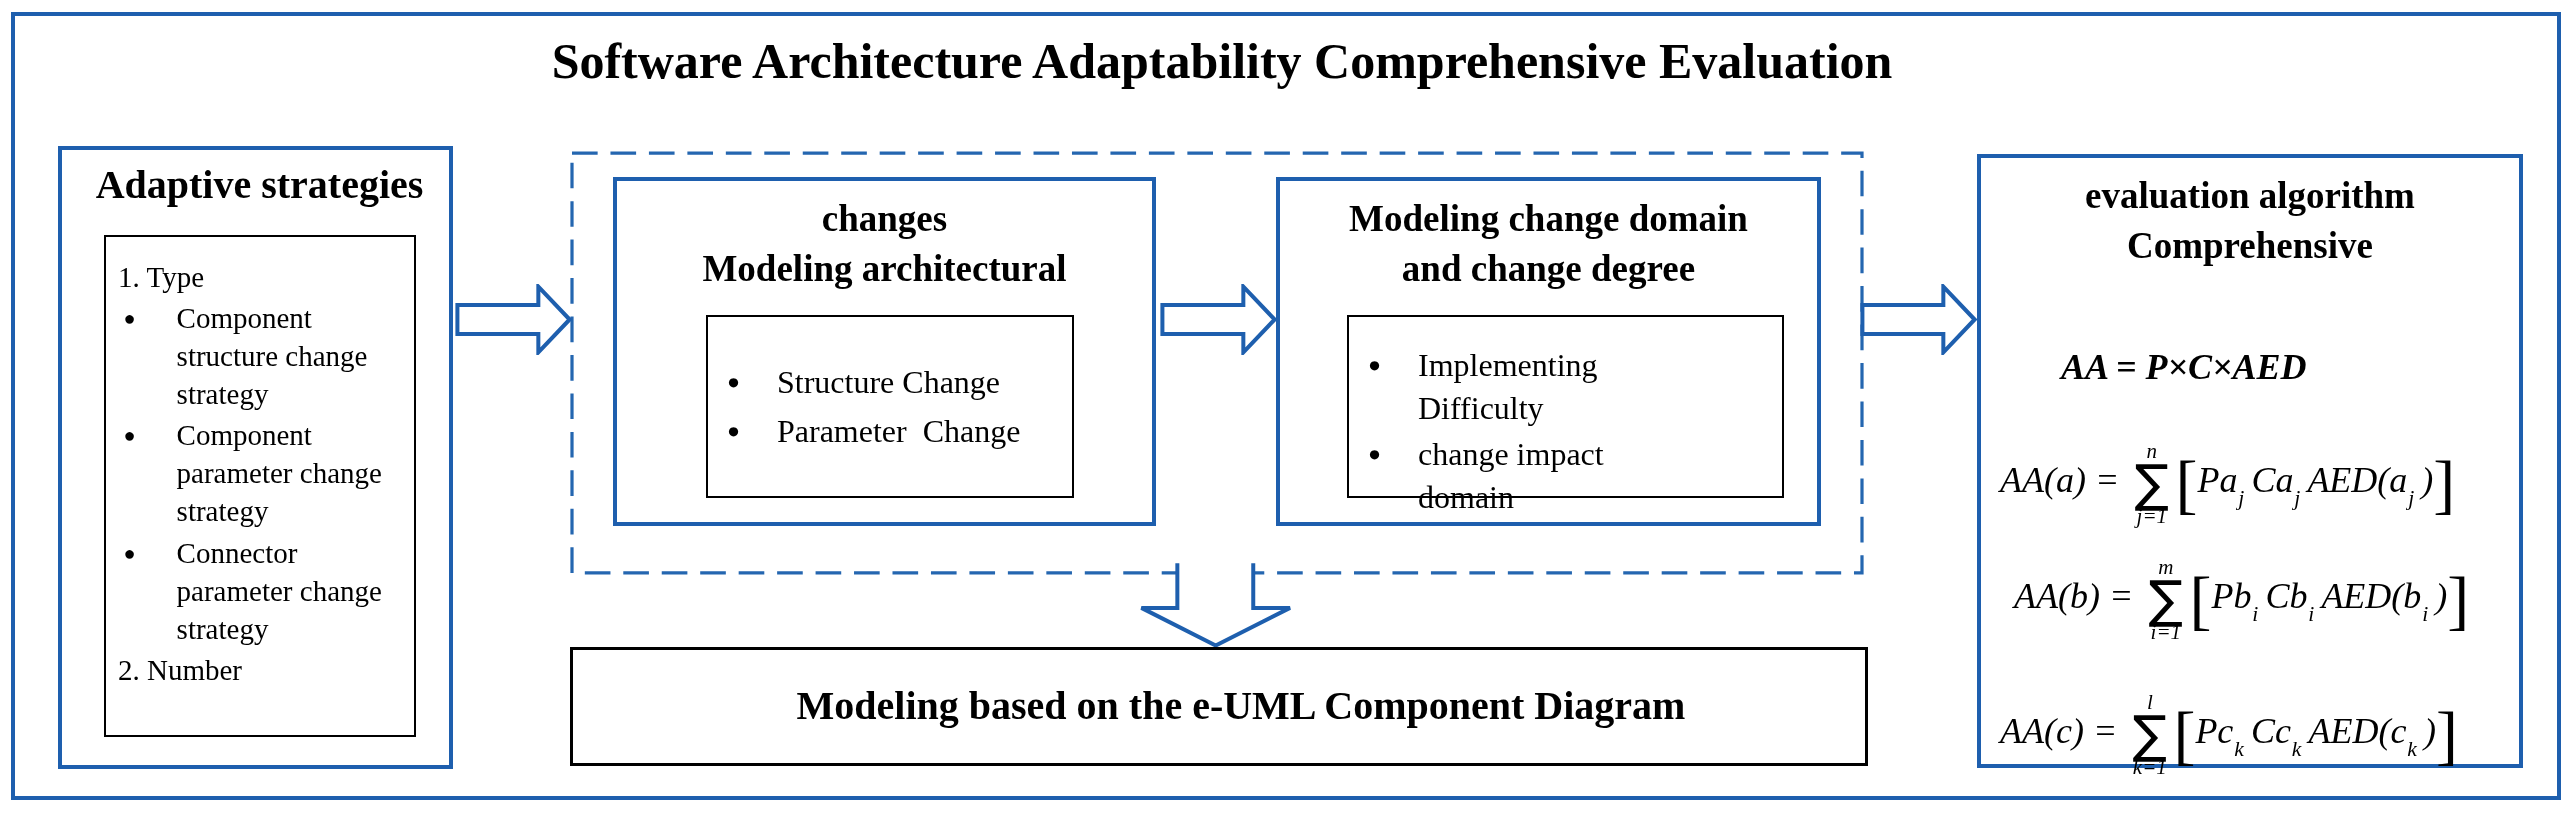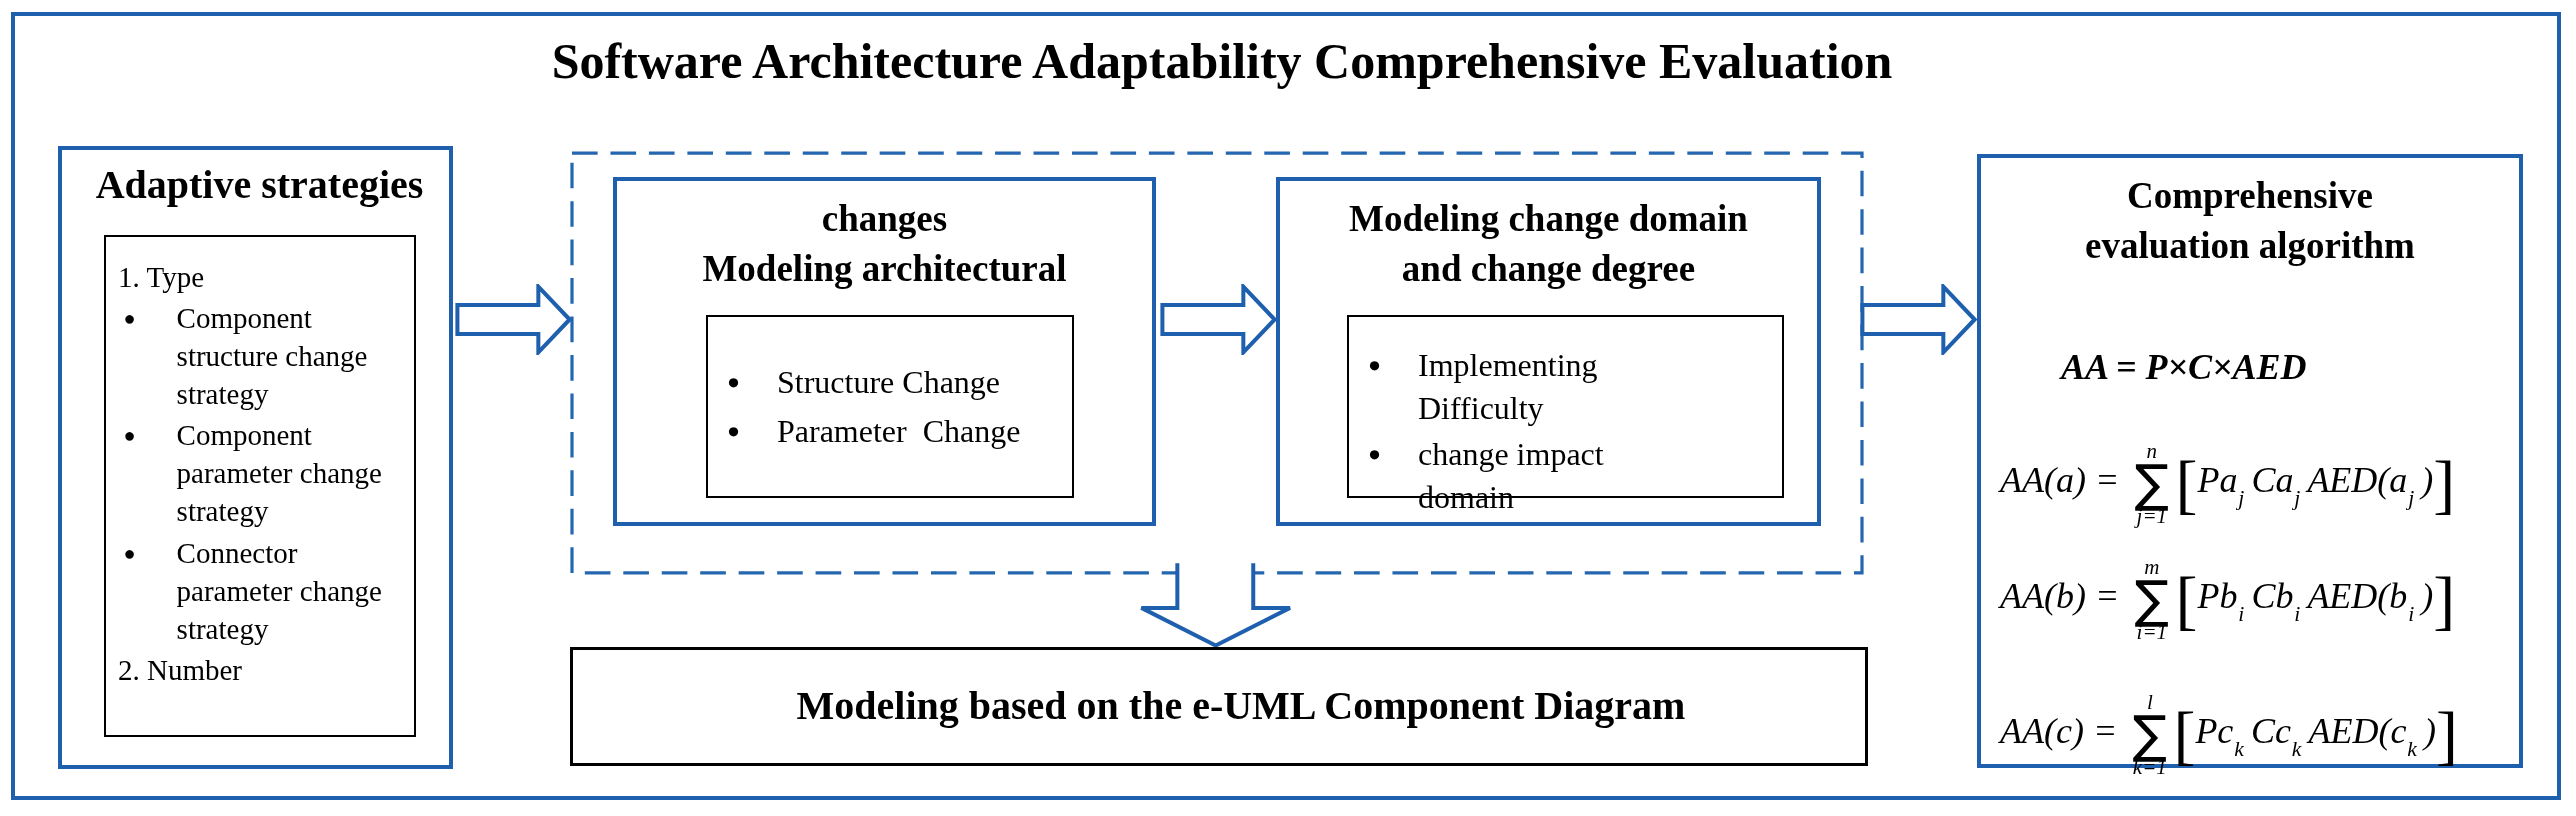--- a/index.html
+++ b/index.html
@@ -57,21 +57,21 @@
     position:absolute; left:570px; top:647px; width:1298px; height:119px;
     border:3.2px solid #000; text-align:center; font-size:40px; font-weight:bold;
     line-height:112px; white-space:nowrap;padding-left:44px;
   }
 
   
   .right-box { left:1977px; top:154px; width:546px; height:614px; }
   .f-row { position:absolute; white-space:nowrap; font-size:36px; font-style:italic; }
   .f0 { left:80px; top:188px;font-weight:bold; }
   .f1 { left:19px;  top:282px; }
-  .f2 { left:19px;  top:398px; }
+  .f2 { left:33px;  top:398px; }
   .f3 { left:19px;  top:505px;margin-top:28px; }
   .sum { display:inline-flex; flex-direction:column; align-items:center;
          vertical-align:middle; margin:0 6.4px 0 6.4px; line-height:1; }
   .sum .lim { font-size:21px; font-style:italic; line-height:1.05; }
   .sum .sigma { font-size:51px; font-style:normal; font-family:"DejaVu Sans", sans-serif; line-height:0.85; }
   .bracket { font-size:66px; font-style:normal; vertical-align:middle; line-height:0; }
   .f-sub { font-size:21.6px; font-style:italic; vertical-align:-13px; margin:0 7.2px 0 0.8px; }
 </style>
 </head>
 <body>
@@ -158,22 +158,22 @@
     <path d="M48,0 H143 V56 H191 L96,104 L1,56 H48 Z" fill="#ffffff" stroke="none"></path>
     <path d="M48,0 V56 H3 L96,103 L189,56 H143 V0" fill="none" stroke="#1e5fae" stroke-width="5" stroke-linejoin="miter"></path>
   </svg>
 
   <div class="bottom-box">
     <span>Modeling based on the e-UML Component Diagram</span>
   </div>
 
   <div class="box right-box">
     <div class="proc-heading">
+      <span>evaluation algorithm</span>
       <span>Comprehensive</span>
-      <span>evaluation algorithm</span>
     </div>
     <div class="f-row f0">AA = P×C×AED</div>
     <div class="f-row f1"><span class="f-lhs">AA(a) = </span><span class="sum">
           <span class="lim">n</span>
           <span class="sigma">∑</span>
           <span class="lim">j=1</span>
         </span><span class="bracket">[</span><span class="f-var">Pa</span><span class="f-sub">j</span><span class="f-var">Ca</span><span class="f-sub">j</span><span class="f-var">AED(a</span><span class="f-sub">j</span><span class="f-var">)</span><span class="bracket">]</span></div>
     <div class="f-row f2"><span class="f-lhs">AA(b) = </span><span class="sum">
           <span class="lim">m</span>
           <span class="sigma">∑</span>

